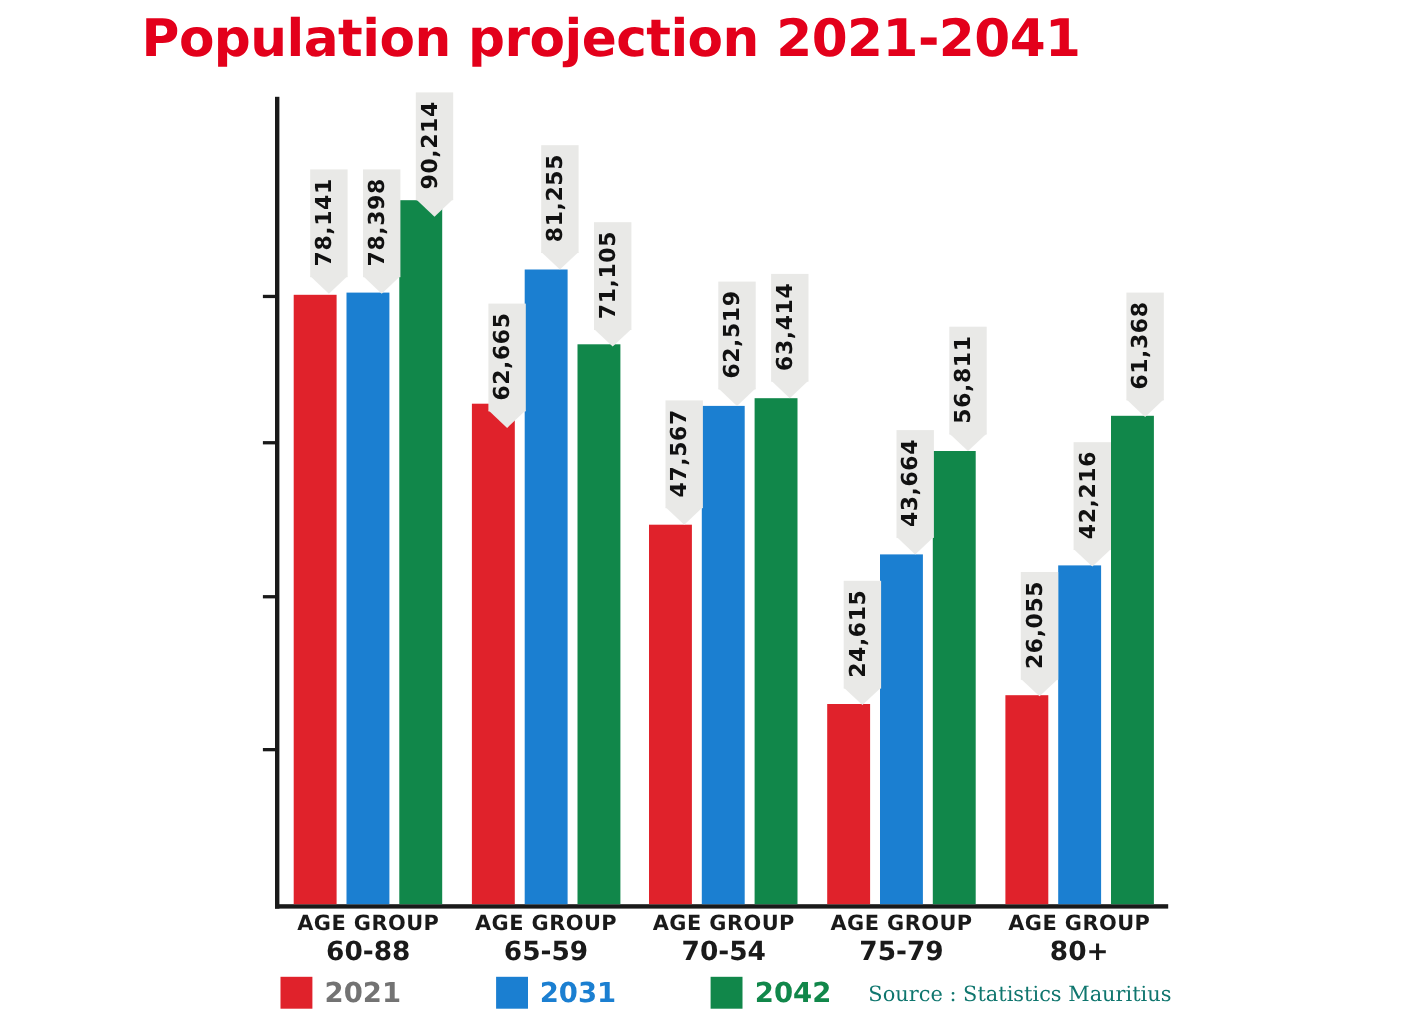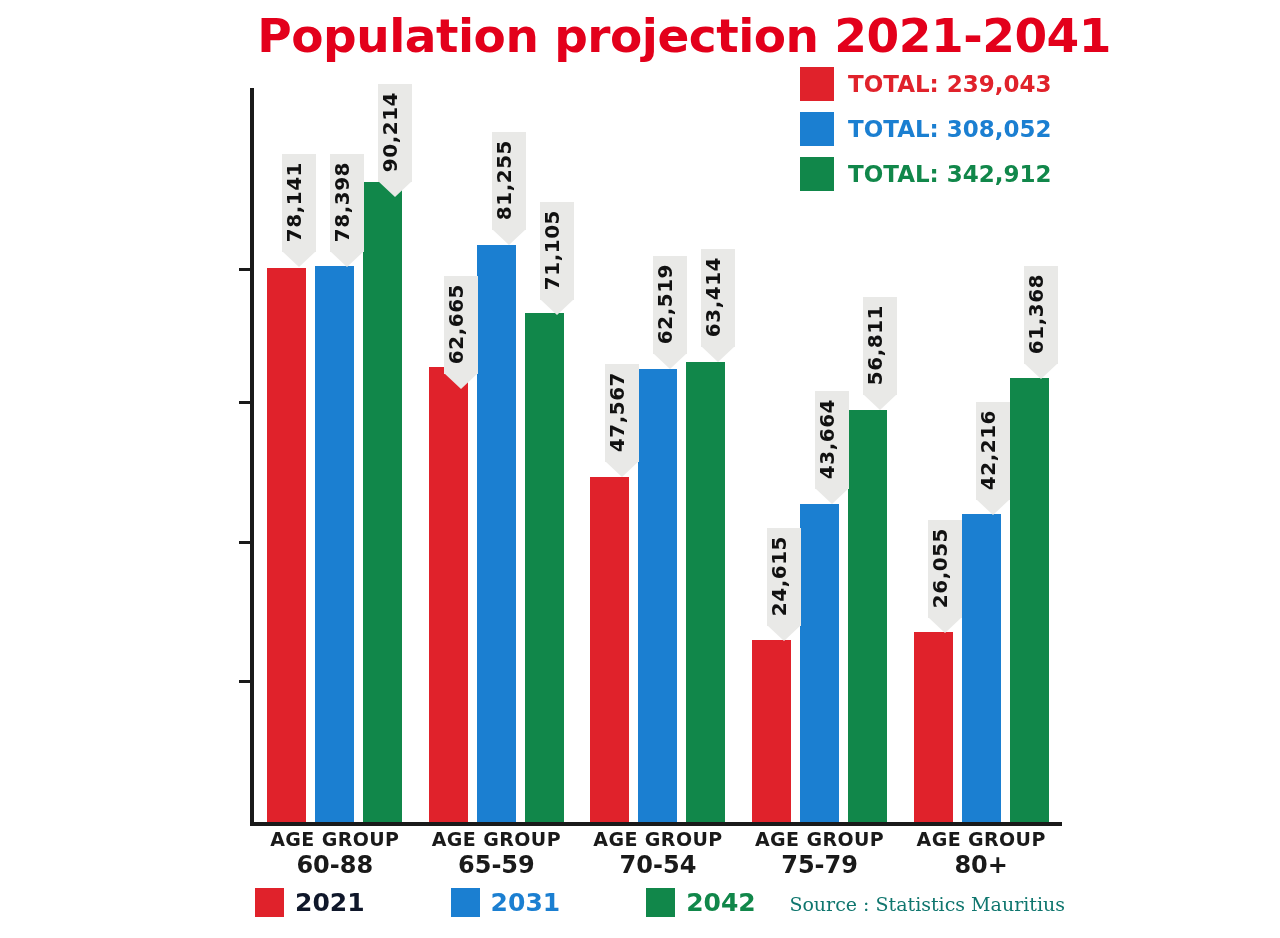--- a/index.html
+++ b/index.html
@@ -19,21 +19,21 @@
     width: 1280px;
     height: 938px;
   }
 
   
   .title {
     position: absolute;
     left: 0;
     top: 8px;
     width: 1111px;
-    text-align: right;
+    text-align: center;
     font-family: "DejaVu Sans", sans-serif;
     font-weight: bold;
     font-size: 47px;
     letter-spacing: -0.5px;
     color: #e3001b;
     white-space: nowrap;
   }
 
   
   .totals {
@@ -216,34 +216,20 @@
     white-space: nowrap;
   }
 </style>
 </head>
 <body>
 
 <div id="stage">
 
   <div class="title">Population projection 2021-2041</div>
 
-  <div class="totals">
-    <div class="total-row">
-      <div class="total-swatch" style="background:#e0222b"></div>
-      <div class="total-label" style="color:#e0222b">TOTAL: 239,043</div>
-    </div>
-    <div class="total-row">
-      <div class="total-swatch" style="background:#1b7fd1"></div>
-      <div class="total-label" style="color:#1b7fd1">TOTAL: 308,052</div>
-    </div>
-    <div class="total-row">
-      <div class="total-swatch" style="background:#11874a"></div>
-      <div class="total-label" style="color:#11874a">TOTAL: 342,912</div>
-    </div>
-  </div>
 
   <div class="plot">
     <div class="axis-y"></div>
     <div class="axis-x"></div>
     <div class="tick" style="top:180px"></div>
     <div class="tick" style="top:313px"></div>
     <div class="tick" style="top:453px"></div>
     <div class="tick" style="top:592px"></div>
 
     <div class="groups">
@@ -370,21 +356,21 @@
     </div>
     <div class="xlabel">
       <span class="g1">AGE GROUP</span>
       <span class="g2">80+</span>
     </div>
   </div>
 
   <div class="legend">
     <div class="legend-item">
       <div class="legend-swatch" style="background:#e0222b"></div>
-      <div class="legend-text" style="color:#0f172a">2021</div>
+      <div class="legend-text" style="color:#737373">2021</div>
     </div>
     <div class="legend-item">
       <div class="legend-swatch" style="background:#1b7fd1"></div>
       <div class="legend-text" style="color:#1b7fd1">2031</div>
     </div>
     <div class="legend-item">
       <div class="legend-swatch" style="background:#11874a"></div>
       <div class="legend-text" style="color:#11874a">2042</div>
     </div>
   </div>

